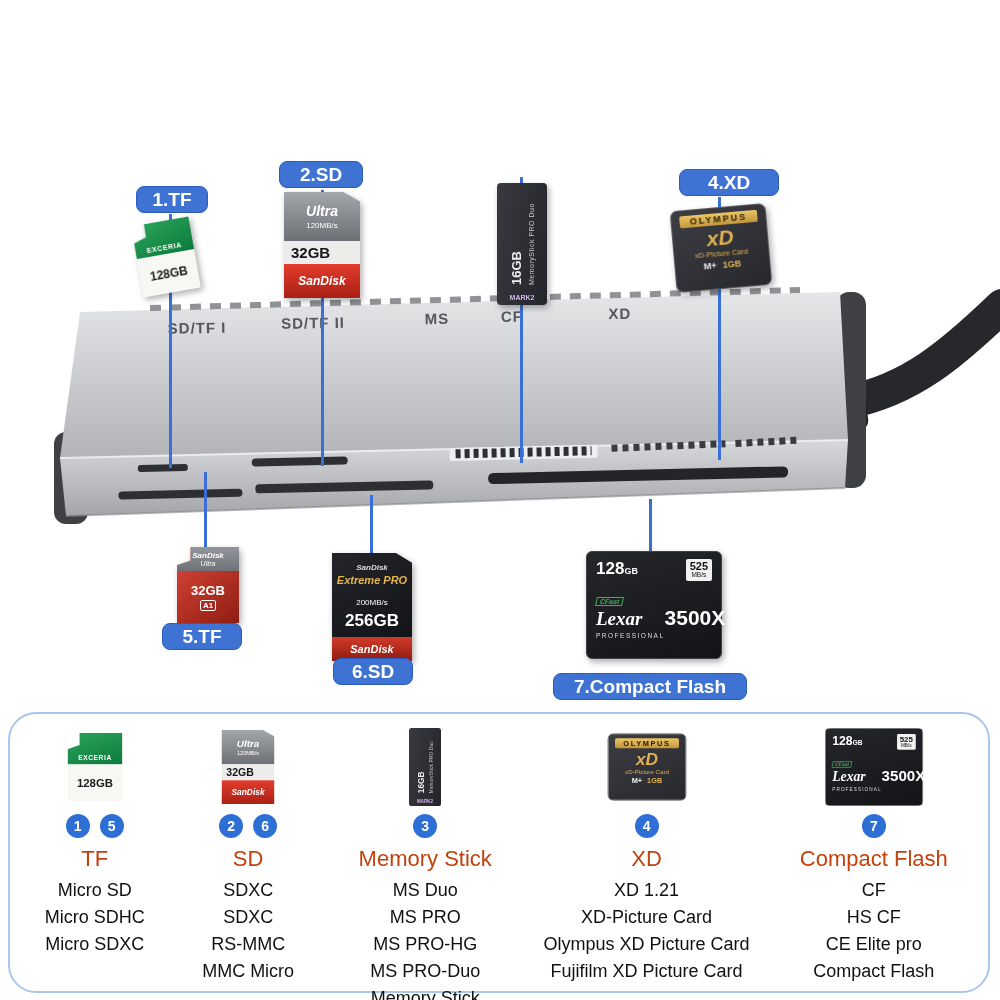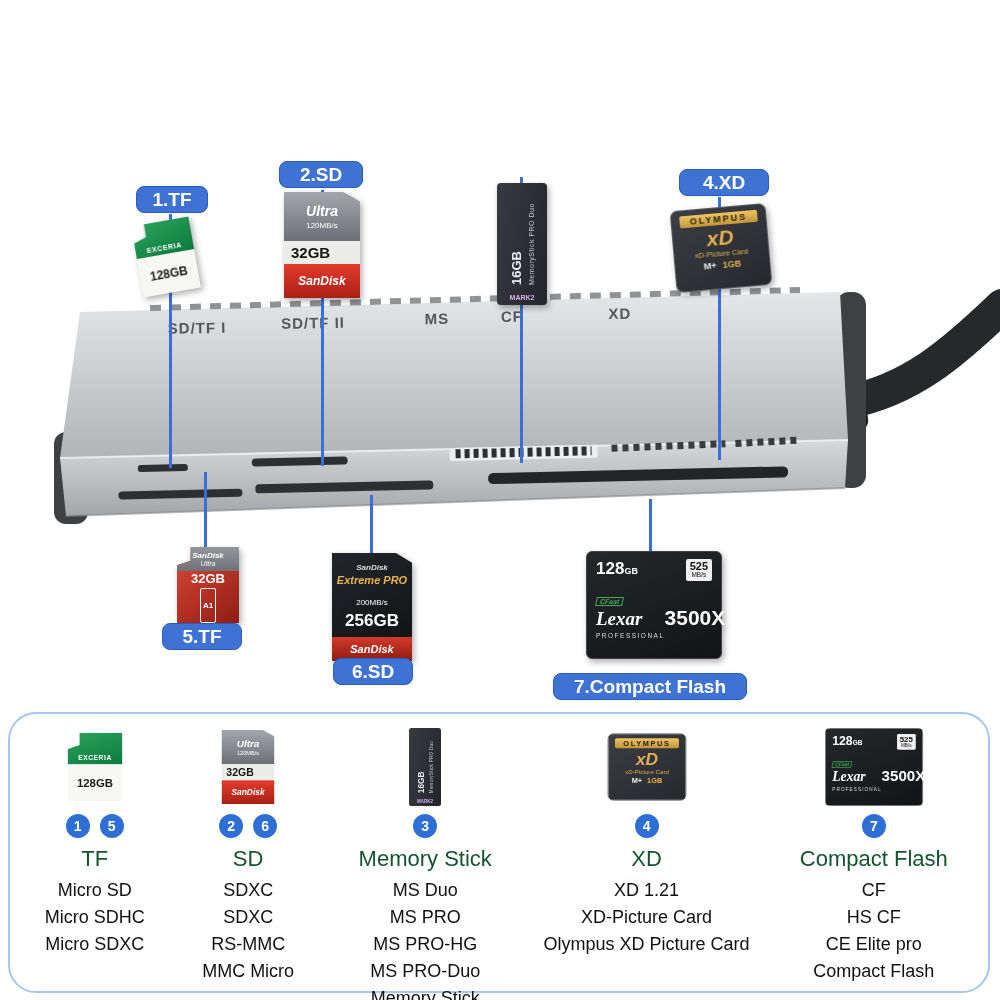--- a/index.html
+++ b/index.html
@@ -73,21 +73,21 @@
          clip-path:polygon(22% 0,100% 0,100% 100%,0 100%,0 24%,22% 18%); background:#b8342a; }
   .tfr-top { position:absolute; left:0; right:0; top:0; height:32%;
              background:linear-gradient(#93969a,#6f7276); display:flex; flex-direction:column;
              align-items:center; justify-content:center; color:#fff; }
   .tfr-brand { font-size:8px; font-style:italic; font-weight:700; }
   .tfr-line { font-size:7px; font-style:italic; }
   .tfr-body { position:absolute; left:0; right:0; top:32%; bottom:0;
               background:linear-gradient(140deg,#cf4033,#8f1d12); display:flex; flex-direction:column;
               align-items:center; justify-content:center; gap:2px; color:#fff; }
   .tfr-cap { font-size:13px; font-weight:800; }
-  .tfr-class { font-size:8px; font-weight:700; border:1px solid #fff; border-radius:2px; padding:12px 2px; }
+  .tfr-class { font-size:8px; font-weight:700; border:1px solid #fff; border-radius:2px; padding:0 2px; }
 
   
   .sdx { position:relative; width:80px; height:108px; clip-path:polygon(0 0,80% 0,100% 9%,100% 100%,0 100%);
          background:linear-gradient(150deg,#24252a,#101114); display:flex; flex-direction:column;
          align-items:center; padding-top:10px; box-sizing:border-box; }
   .sdx-brand { color:#ddd; font-size:8px; font-style:italic; font-weight:700; }
   .sdx-line { color:#e7b54c; font-size:11px; font-style:italic; font-weight:800; margin-top:2px; }
   .sdx-speed { color:#fff; font-size:8px; margin-top:12px; }
   .sdx-cap { color:#fff; font-size:17px; font-weight:800; margin-top:4px; }
   .sdx-red { position:absolute; bottom:0; left:0; right:0; height:22%;
@@ -115,21 +115,21 @@
 
   
   .panel { position:absolute; left:8px; top:712px; width:982px; height:281px; background:#fff;
            border:2px solid #a9c7ee; border-radius:28px; box-sizing:border-box; display:flex;
            padding:10px 6px 6px; z-index:5; }
   .pcol { display:flex; flex-direction:column; align-items:center; flex-grow:1; }
   .mini { height:86px; display:flex; align-items:center; justify-content:center; overflow:visible; }
   .badges { display:flex; gap:10px; margin-top:4px; }
   .badge { width:24px; height:24px; border-radius:50%; background:#2e6fd6; color:#fff; font-size:14px;
            font-weight:700; display:flex; align-items:center; justify-content:center; }
-  .pcol-heading { font-size:22px; color:#14532d; margin:8px 0 5px; text-align:right; }
+  .pcol-heading { font-size:22px; color:#c2410c; margin:8px 0 5px; text-align:right; }
   .pcol-item { font-size:18px; line-height:27px; color:#111; text-align:center; }
 </style>
 </head>
 <body>
 
 <div class="stage">
 
 
   <svg class="device-svg" viewBox="0 0 1000 300">
     <defs>
@@ -269,21 +269,21 @@
           <span class="cfc-brand">Lexar</span>
           <span class="cfc-pro">PROFESSIONAL</span>
         </div>
         <span class="cfc-x">3500X</span>
       </div>
     </div>
   </div>
 
   <div class="pill" style="left:136px;top:186px;width:72px">1.TF</div>
   <div class="pill" style="left:279px;top:161px;width:84px">2.SD</div>
-  <div class="pill" style="left:679px;top:169px;width:90px">4.XD</div>
+  <div class="pill" style="left:679px;top:169px;width:100px">4.XD</div>
   <div class="pill" style="left:162px;top:623px;width:80px">5.TF</div>
   <div class="pill" style="left:333px;top:658px;width:80px">6.SD</div>
   <div class="pill" style="left:553px;top:673px;width:194px">7.Compact Flash</div>
 
   <div class="panel">
 
     <div class="pcol" style="flex-basis:160px">
       <div class="mini">
         <div style="transform:scale(.95)">
           <div class="tfc">
@@ -369,20 +369,21 @@
           </div>
         </div>
       </div>
       <div class="badges">
         <span class="badge">4</span>
       </div>
       <div class="pcol-heading">XD</div>
       <div class="pcol-item">XD 1.21</div>
       <div class="pcol-item">XD-Picture Card</div>
       <div class="pcol-item">Olympus XD Picture Card</div>
+      <div class="pcol-item">Fujifilm XD Picture Card</div>
     </div>
 
     <div class="pcol" style="flex-basis:220px">
       <div class="mini">
         <div style="transform:scale(.72)">
           <div class="cfc">
             <div class="cfc-top">
               <span class="cfc-cap"><span>128</span><small>GB</small></span>
               <span class="cfc-speed">
                   <b>525</b>

